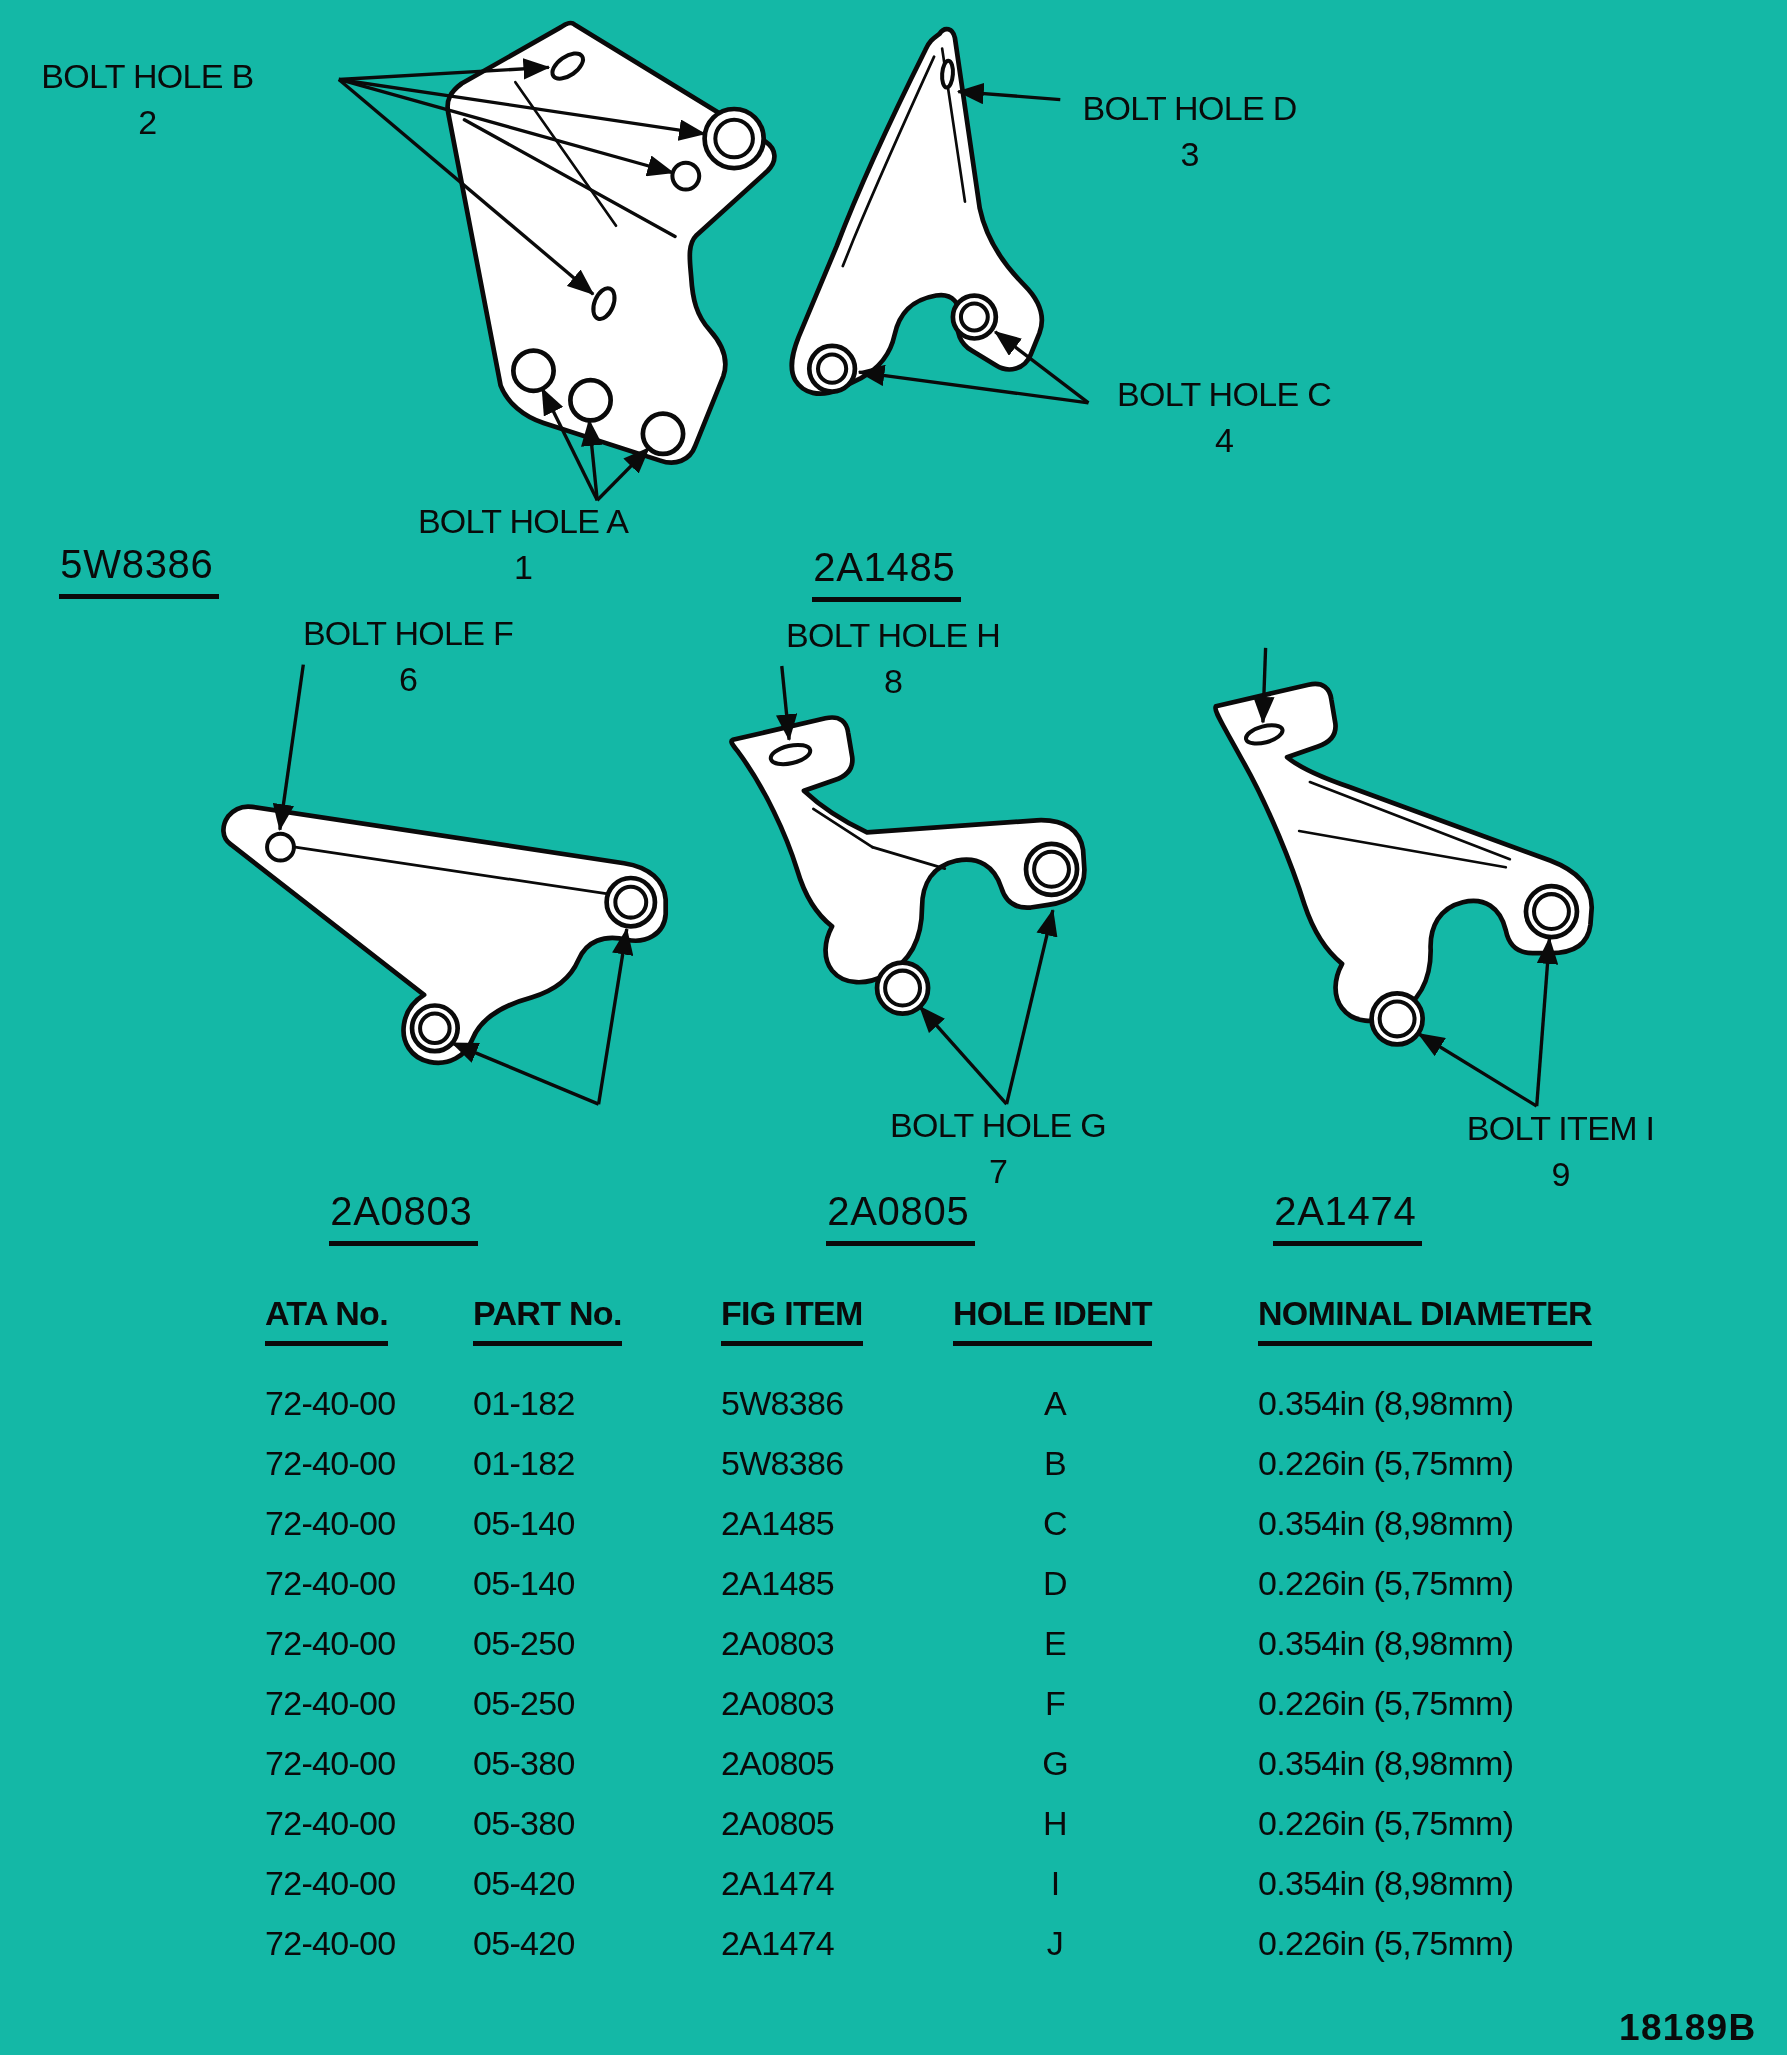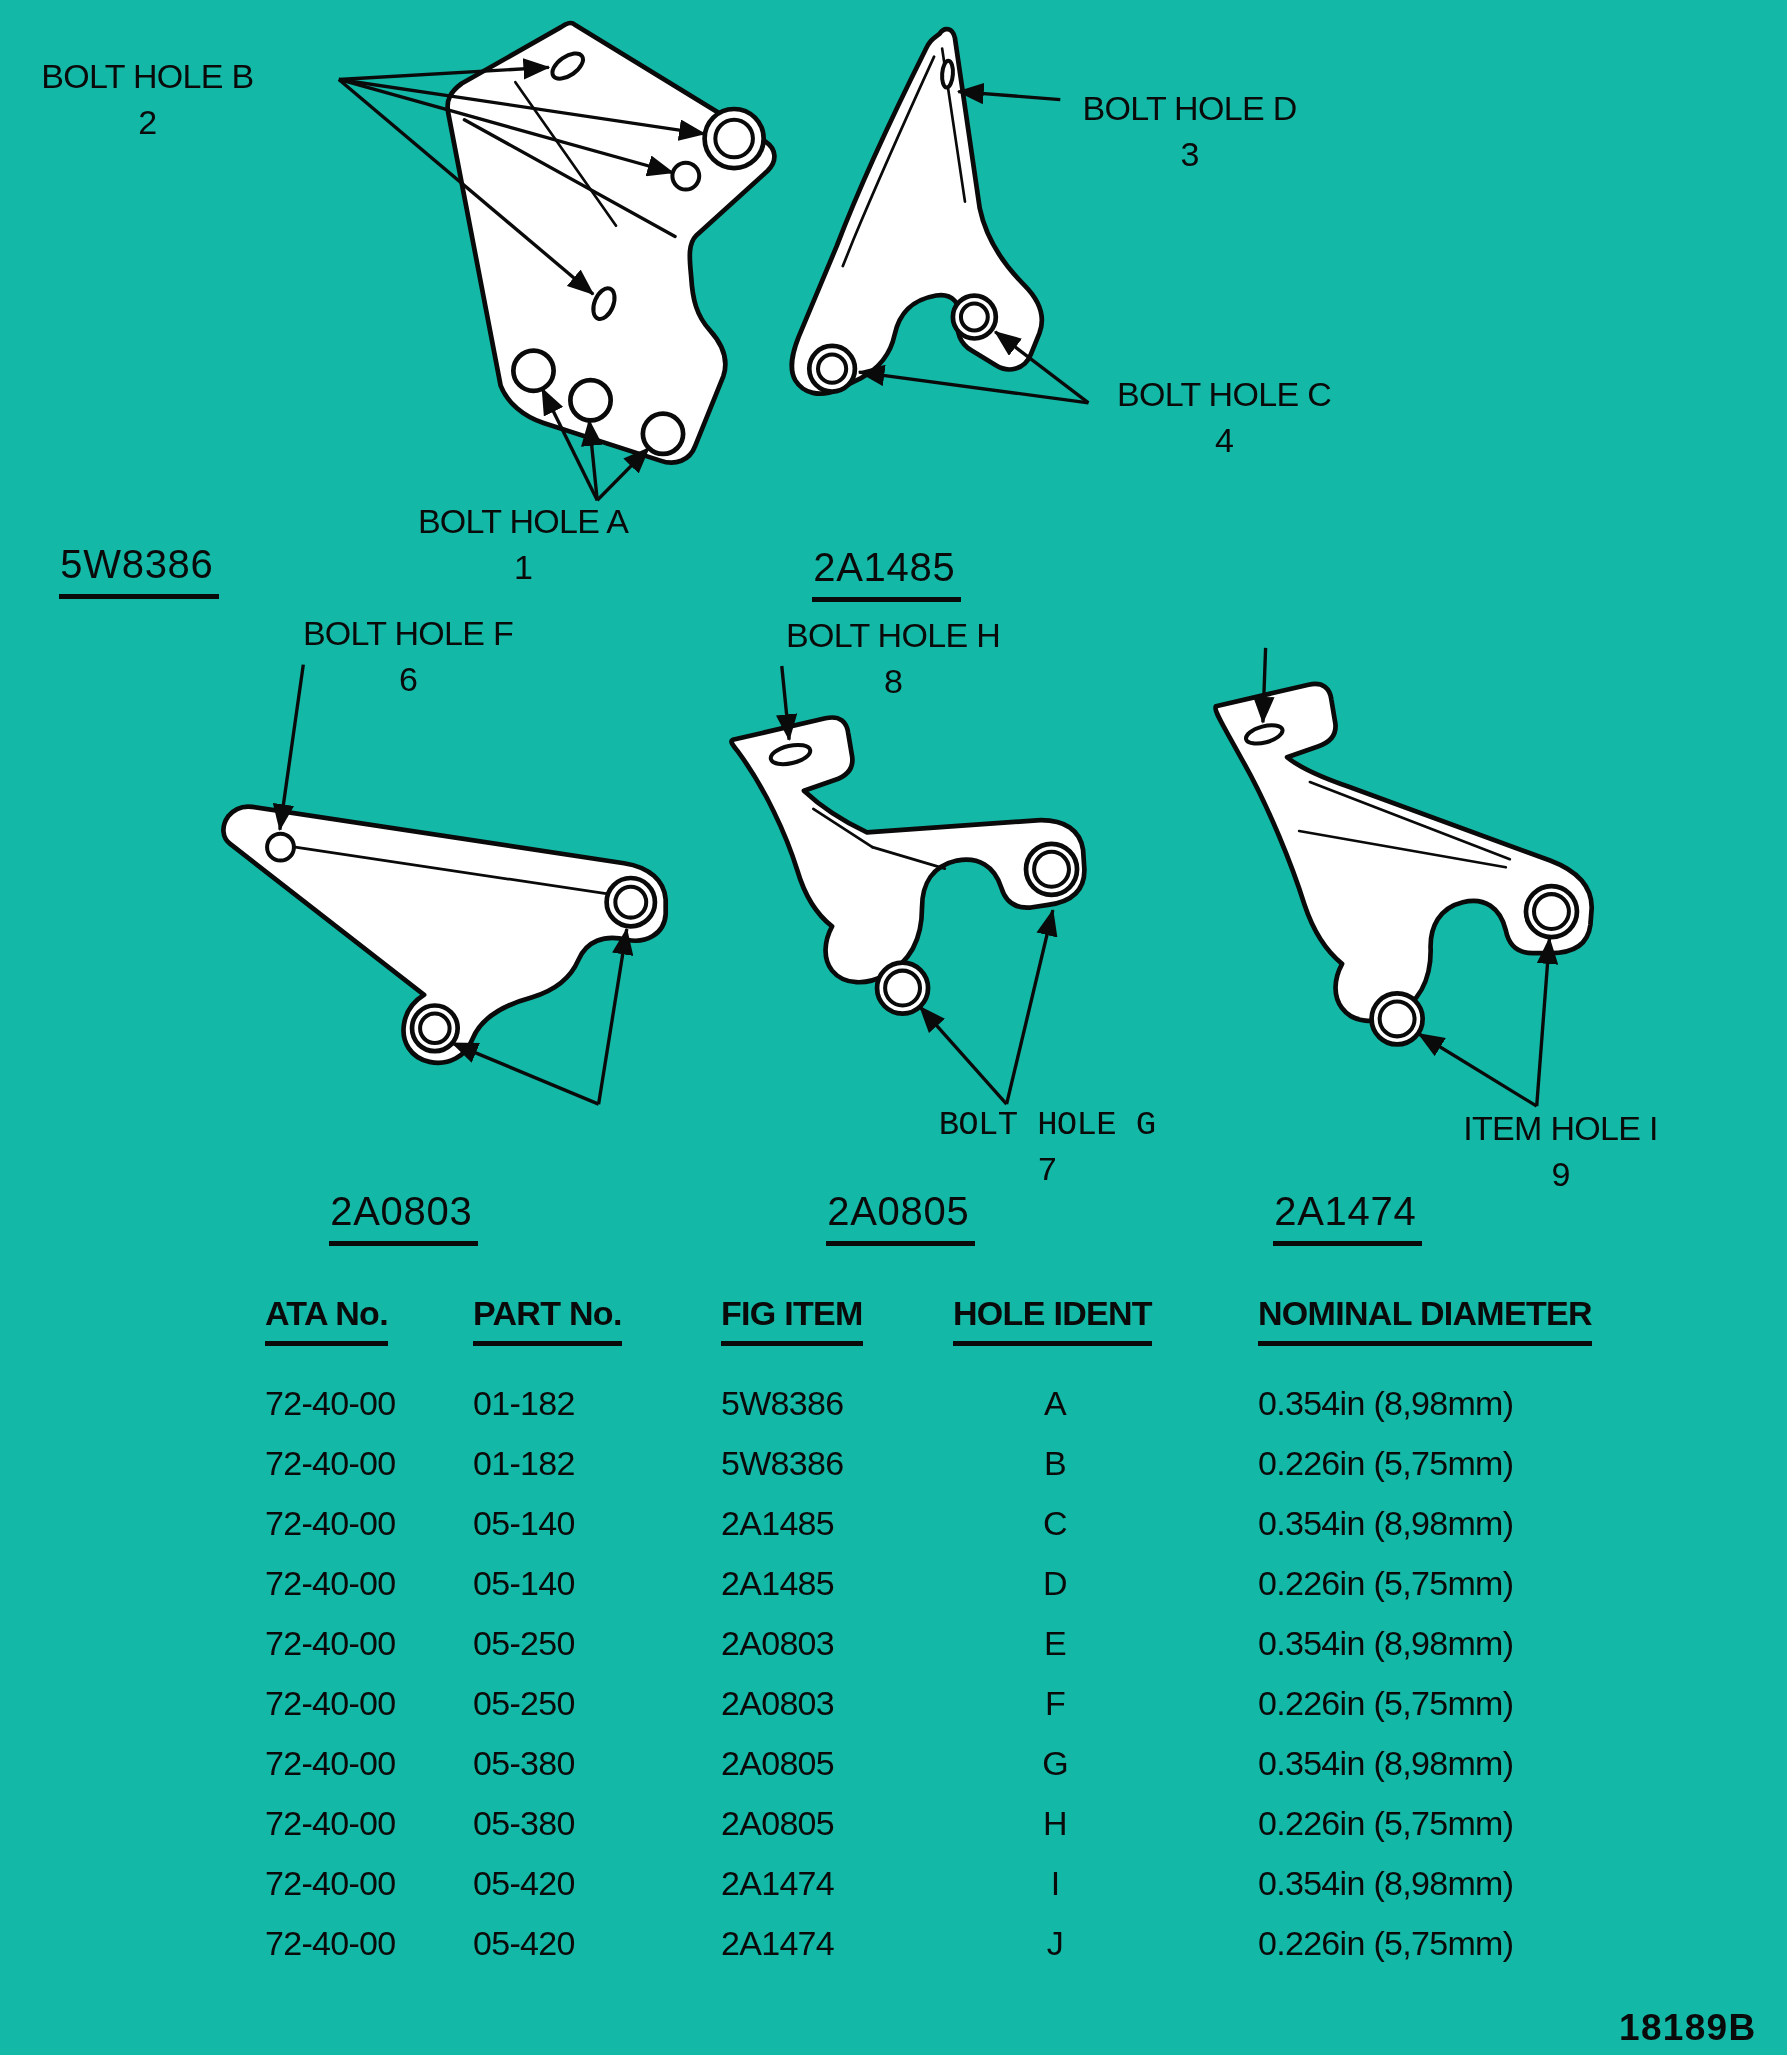--- a/index.html
+++ b/index.html
@@ -177,26 +177,26 @@
     <div class="num">4</div>
   </div>
   <div class="hole-label" style="left:279px; top:614px; width:258px;">
     <div>BOLT HOLE F</div>
     <div class="num">6</div>
   </div>
   <div class="hole-label" style="left:764px; top:616px; width:258px;">
     <div>BOLT HOLE H</div>
     <div class="num">8</div>
   </div>
-  <div class="hole-label" style="left:926px; top:1106px; width:242px;font-family:Liberation Mono, monospace;">
+  <div class="hole-label" style="left:877px; top:1106px; width:242px;">
     <div>BOLT HOLE G</div>
     <div class="num">7</div>
   </div>
   <div class="hole-label" style="left:1453px; top:1109px; width:215px;">
-    <div>ITEM HOLE I</div>
+    <div>BOLT ITEM I</div>
     <div class="num">9</div>
   </div>
 
   <div class="part-label" style="left:59px; top:542px;">5W8386</div>
   <div class="part-label" style="left:812px; top:545px;">2A1485</div>
   <div class="part-label" style="left:329px; top:1189px;">2A0803</div>
   <div class="part-label" style="left:826px; top:1189px;">2A0805</div>
   <div class="part-label" style="left:1273px; top:1189px;">2A1474</div>
 
   <div class="spec-table">

